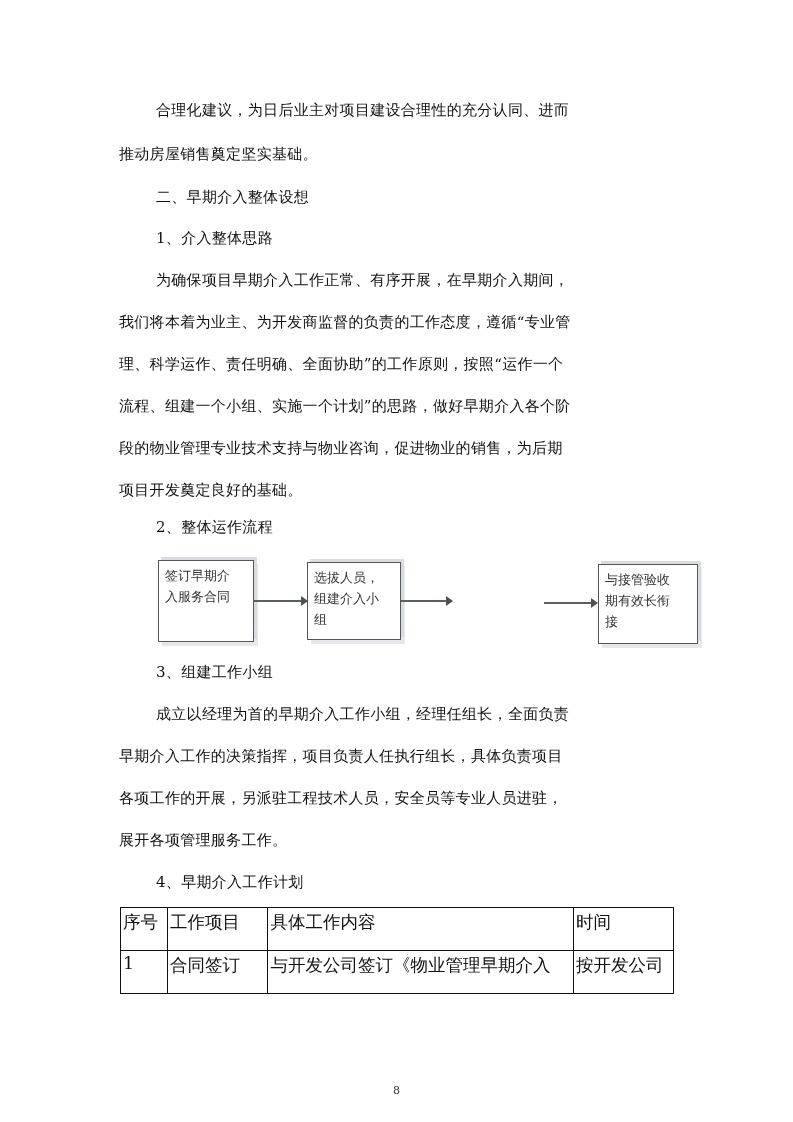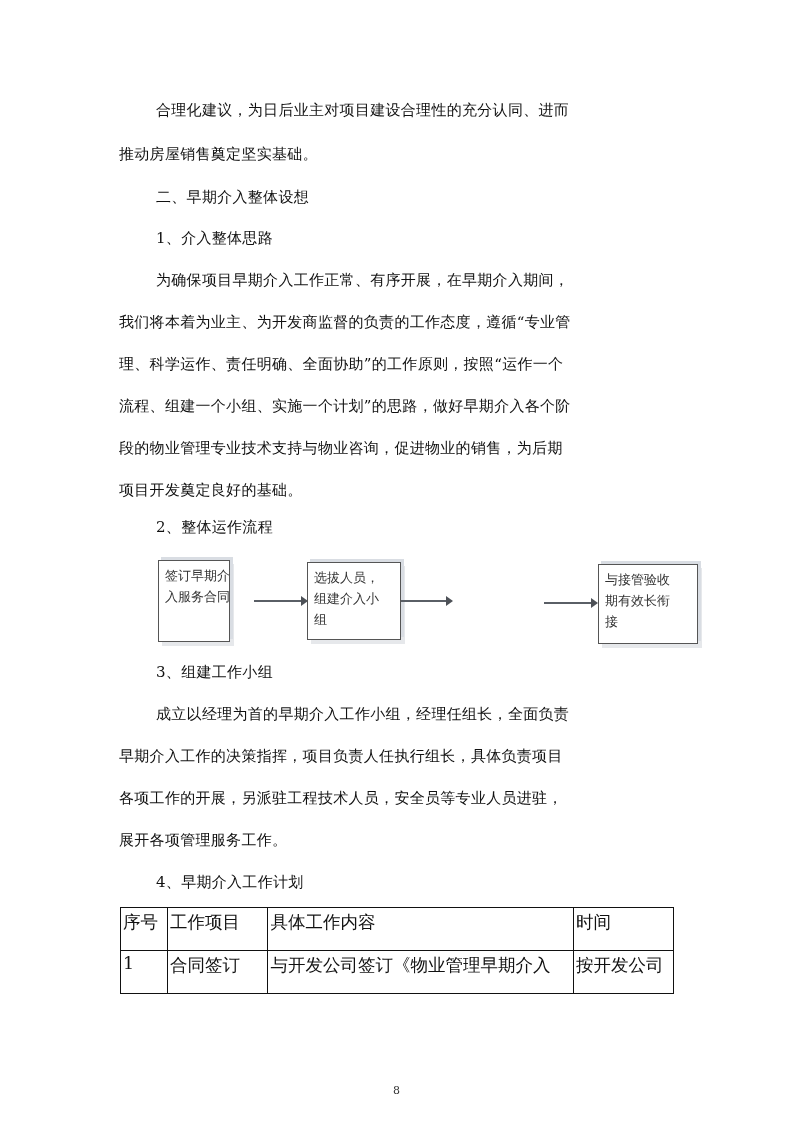--- a/index.html
+++ b/index.html
@@ -54,21 +54,21 @@
   <div class="line indent" style="top:269px">为确保项目早期介入工作正常、有序开展，在早期介入期间，</div>
   <div class="line" style="top:311px">我们将本着为业主、为开发商监督的负责的工作态度，遵循“专业管</div>
   <div class="line" style="top:353px">理、科学运作、责任明确、全面协助”的工作原则，按照“运作一个</div>
   <div class="line" style="top:395px">流程、组建一个小组、实施一个计划”的思路，做好早期介入各个阶</div>
   <div class="line" style="top:437px">段的物业管理专业技术支持与物业咨询，促进物业的销售，为后期</div>
   <div class="line" style="top:479px">项目开发奠定良好的基础。</div>
 
   <div class="line indent" style="top:516px">2、整体运作流程</div>
 
   <div class="flow">
-    <div class="fbox" style="left:12px; top:10px; width:72px; height:82px">
+    <div class="fbox" style="left:12px; top:10px; width:96px; height:82px">
       <span>签订早期介</span>
       <span>入服务合同</span>
     </div>
     <div class="arrow" style="left:108px; top:50px; width:52px"></div>
 
     <div class="fbox" style="left:161px; top:12px; width:94px; height:78px">
       <span>选拔人员，</span>
       <span>组建介入小</span>
       <span>组</span>
     </div>

